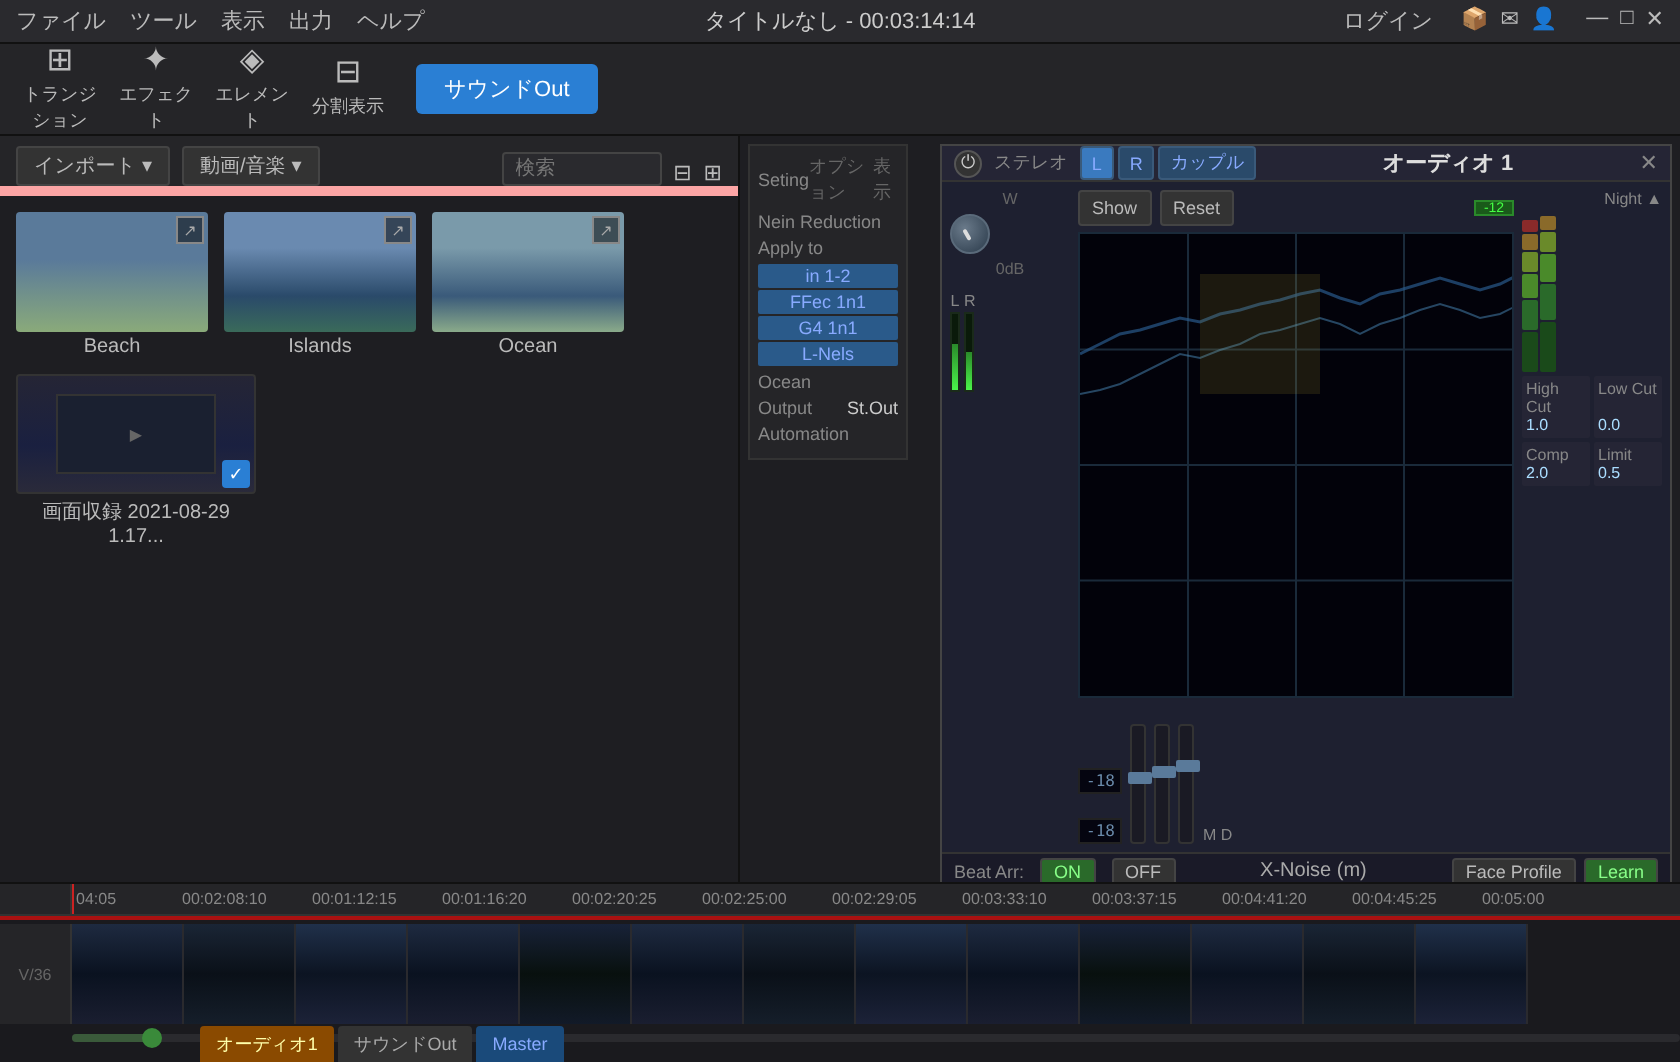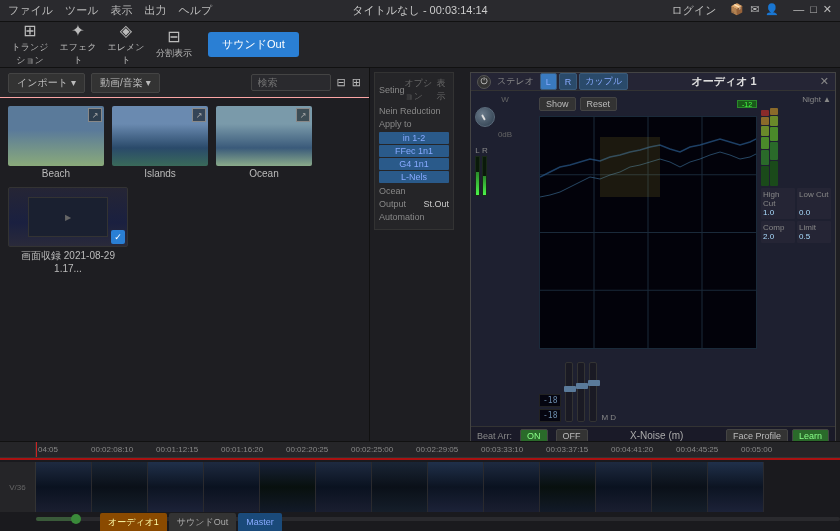--- a/index.html
+++ b/index.html
@@ -100,24 +100,24 @@
       display: flex;
       flex-direction: column;
       border-right: 1px solid #111;
     }
 
     
     #secondary-toolbar {
       height: 30px;
       background: #252528;
       display: flex;
-      align-items: center;
+      align-items: flex-end;
       padding: 0 8px;
       gap: 6px;
-      border-bottom: 1px solid #fca5a5;
+      border-bottom: 5px solid #fca5a5;
     }
     .sec-btn {
       background: #333;
       border: 1px solid #444;
       color: #bbb;
       font-size: 10px;
       padding: 2px 8px;
       border-radius: 2px;
       cursor: pointer;
       display: flex;
@@ -318,21 +318,20 @@
       font-size: 9px;
       padding: 1px 5px;
       border-radius: 2px;
       cursor: pointer;
     }
     .ch-btn.active { background: #3a7abf; }
 
     
     .controls-row {
       display: flex;
-      align-items: center;
       gap: 4px;
       height: 18px;
     }
     .ctrl-btn {
       background: #333;
       border: 1px solid #444;
       color: #bbb;
       font-size: 9px;
       padding: 1px 6px;
       border-radius: 2px;
@@ -775,21 +774,21 @@
                   <polyline points="0,60 10,55 20,50 30,48 40,45 50,42 60,44 70,40 80,38 90,35 100,33 110,30 120,28 130,32 140,35 150,30 160,28 170,25 180,22 190,25 200,28 210,25 220,20 230,18 240,20 250,22 260,25 270,30 280,35 290,40 300,50" fill="none" stroke="#2a5a8a" stroke-width="1.5" opacity="0.7"></polyline>
 
                   <polyline points="0,80 10,78 20,75 30,70 40,65 50,60 60,62 70,58 80,55 90,50 100,48 110,45 120,42 130,45 140,50 150,45 160,42 170,38 180,35 190,38 200,42 210,40 220,35 230,32 240,35 250,38 260,42 270,48 280,55 290,62 300,75" fill="none" stroke="#4a8aba" stroke-width="1" opacity="0.5"></polyline>
 
                   <rect x="60" y="20" width="60" height="60" fill="rgba(180,160,50,0.15)"></rect>
                 </svg>
               </div>
 
               <div style="display:flex;gap:4px;align-items:flex-end;height:70px">
 
-                <div style="display:flex;gap:2px;font-size:8px;color:#888;flex-direction:column;justify-content:flex-end">
+                <div style="display:flex;gap:12px;font-size:8px;color:#888;flex-direction:column;justify-content:flex-end">
                   <div style="background:#050510;border:1px solid #222;padding:1px 3px;font-family:monospace;color:#6a8aaa;font-size:8px">-18</div>
                   <div style="background:#050510;border:1px solid #222;padding:1px 3px;font-family:monospace;color:#6a8aaa;font-size:8px">-18</div>
                 </div>
 
                 <div class="fader-col">
                   <div class="fader-track">
                     <div class="fader-thumb" style="bottom:50%"></div>
                   </div>
                 </div>
 

